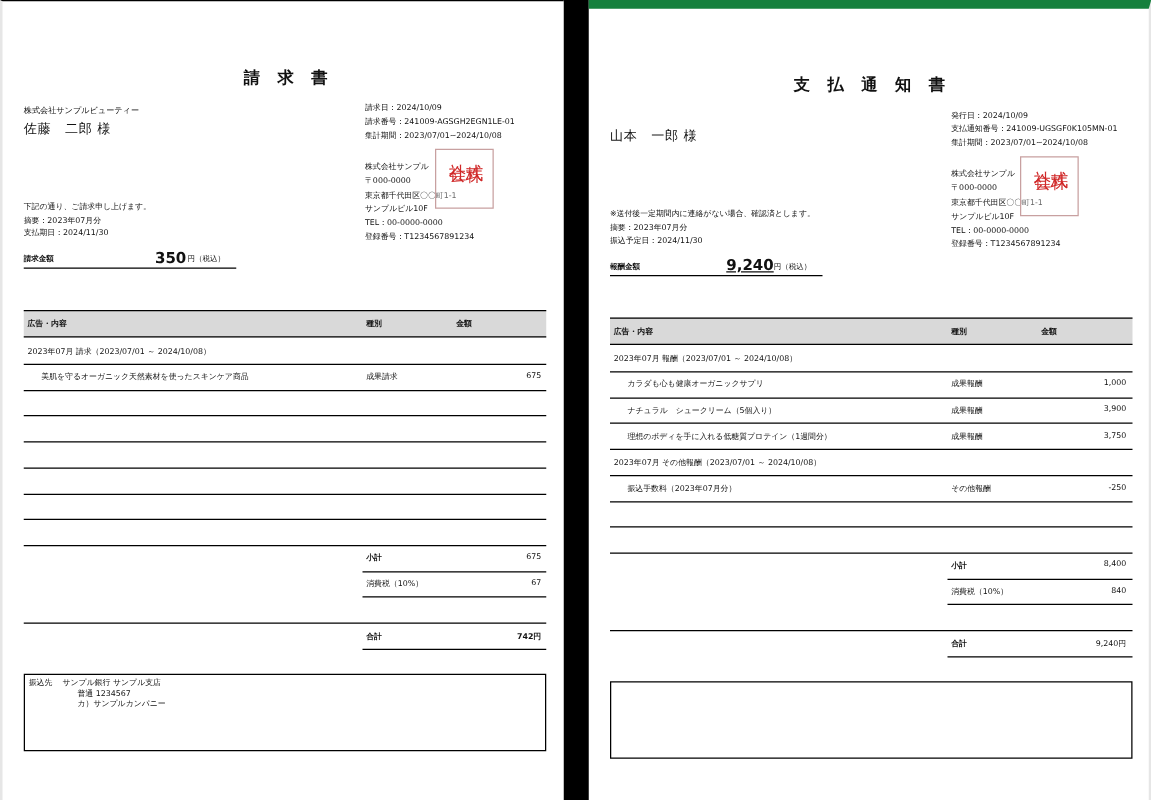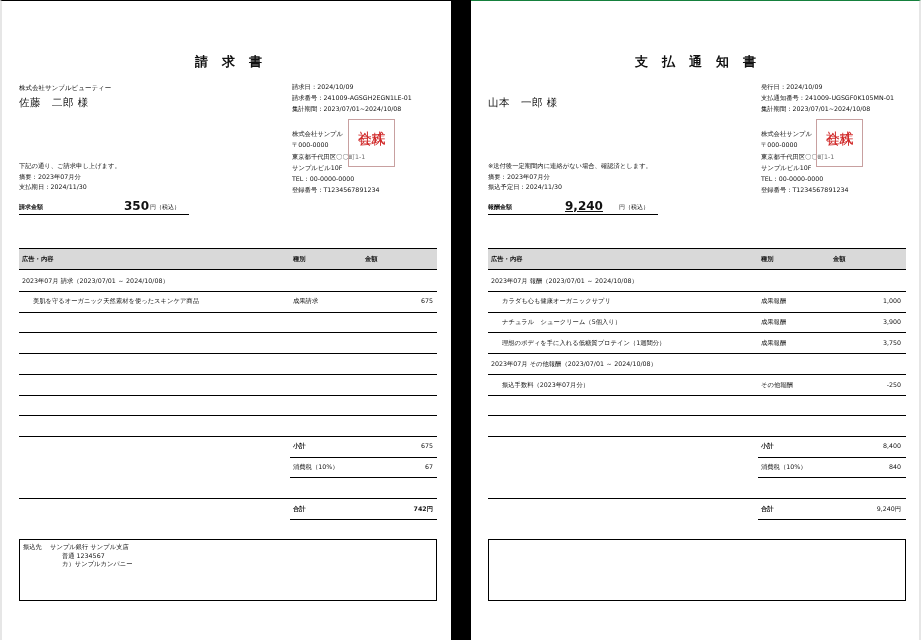--- a/index.html
+++ b/index.html
@@ -3,21 +3,21 @@
 <meta charset="utf-8">
 <style>
   * { box-sizing: border-box; margin: 0; padding: 0; }
   html, body { width: 921px; height: 640px; overflow: hidden; background: #000; }
   body { font-family: "DejaVu Sans", "Liberation Sans", sans-serif; color: #111; position: relative; }
 
   .page {
     position: absolute; top: 0; height: 640px; background: #fff;
   }
   #page-left { left: 0; width: 451px; border-left: 2px solid #e6e6e6; border-top: 1px solid #000; }
-  #page-right { left: 471px; width: 450px; border-right: 2px solid #e6e6e6; border-top: 1px solid #15803d; }
+  #page-right { left: 471px; width: 450px; border-right: 2px solid #e6e6e6; border-top: 7px solid #15803d; }
 
   .abs { position: absolute; white-space: nowrap; }
 
   .doc-title { font-size: 13px; font-weight: bold; letter-spacing: 14px; top: 52px; }
   .recipient-company { font-size: 6.5px; top: 83px; left: 17px; }
   .recipient-name { font-size: 10.5px; top: 95px; left: 17px; letter-spacing: 0.5px; }
 
   .meta { font-size: 6.3px; line-height: 11px; top: 80px; }
   .sender { font-size: 6.3px; line-height: 11.3px; top: 127px; }
 
@@ -150,21 +150,21 @@
     <span>会社</span>
   </div>
 
   <div class="abs notes">
     <div>※送付後一定期間内に連絡がない場合、確認済とします。</div>
     <div>摘要：2023年07月分</div>
     <div>振込予定日：2024/11/30</div>
   </div>
 
   <div class="abs total-label">報酬金額</div>
-  <div class="abs total-value" style="left:94px;text-decoration:underline;">9,240</div>
+  <div class="abs total-value" style="left:110px;text-decoration:underline;">9,240</div>
   <div class="abs total-unit" style="left:148px;">円（税込）</div>
   <div class="total-line"></div>
 
   <div class="thead-bg" style="left:17px; top:247px; width:418px; height:22px;"></div>
   <div class="abs th" style="left:20px; top:254px;">広告・内容</div>
   <div class="abs th" style="left:290px; top:254px;">種別</div>
   <div class="abs th" style="left:362px; top:254px;">金額</div>
 
   <div class="abs cell" style="left:20px; top:276px;">2023年07月 報酬（2023/07/01 ～ 2024/10/08）</div>
   <div class="hline" style="left:17px; top:290px; width:418px;"></div>

